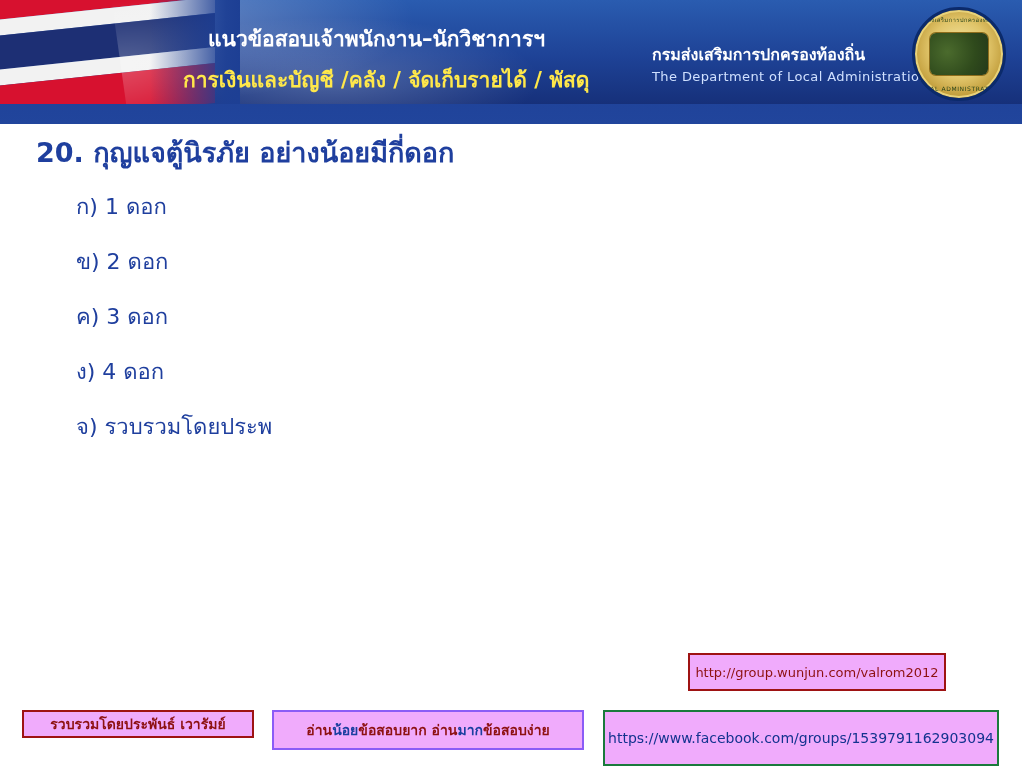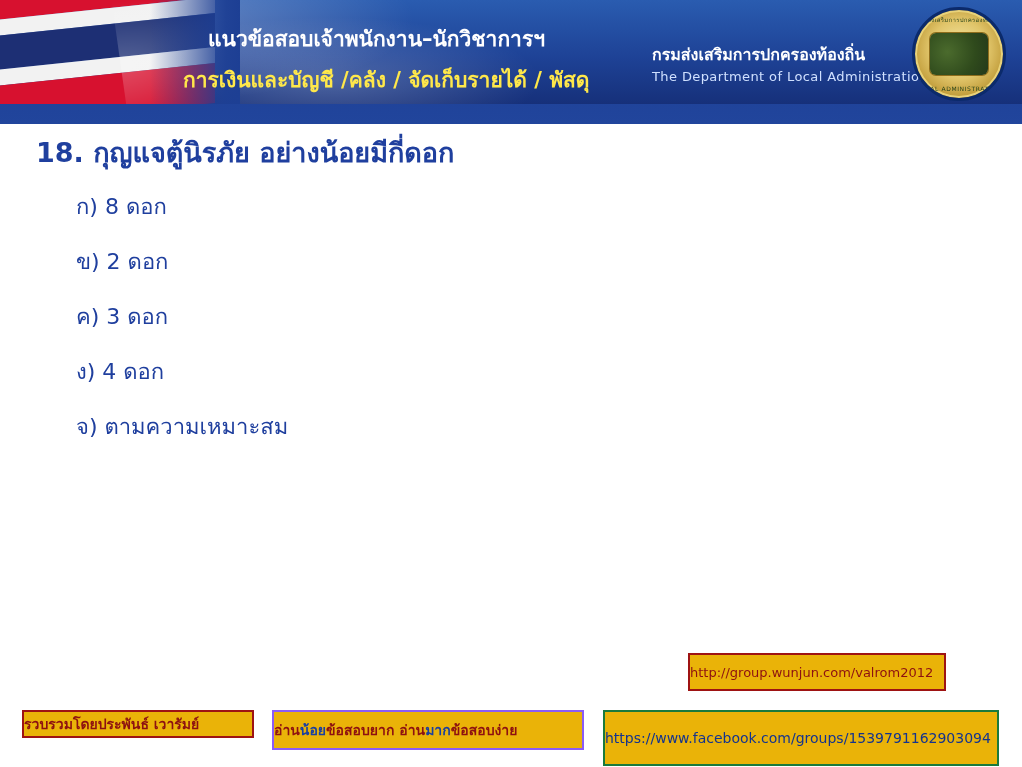--- a/index.html
+++ b/index.html
@@ -161,22 +161,22 @@
     line-height: 30px;
     white-space: nowrap;
   }
 
   
   .box {
     position: absolute;
     box-sizing: border-box;
     display: flex;
     align-items: center;
-    justify-content: flex-start;
-    background: #eab308;
+    justify-content: center;
+    background: #f0abfc;
   }
   .box-url-top {
     left: 688px; top: 653px;
     width: 258px; height: 38px;
     border: 2px solid #9e1313;
     font-size: 13px;
     color: #8d1111;
   }
   .box-credit {
     left: 22px; top: 710px;
@@ -225,28 +225,28 @@
   <div class="banner-dept-th">กรมส่งเสริมการปกครองท้องถิ่น</div>
   <div class="banner-dept-en">The Department of Local Administration</div>
 
   <div class="logo-seal">
     <div class="ring-text">กรมส่งเสริมการปกครองท้องถิ่น</div>
     <div class="emblem"></div>
     <div class="ring-text-bottom">LOCAL ADMINISTRATION</div>
   </div>
 </div>
 
-<div class="question">18. กุญแจตู้นิรภัย อย่างน้อยมีกี่ดอก</div>
+<div class="question">20. กุญแจตู้นิรภัย อย่างน้อยมีกี่ดอก</div>
 
 <div class="choices">
-  <div class="choice">ก) 8 ดอก</div>
+  <div class="choice">ก) 1 ดอก</div>
   <div class="choice">ข)  2 ดอก</div>
   <div class="choice">ค)  3 ดอก</div>
   <div class="choice">ง)  4 ดอก</div>
-  <div class="choice">จ)  ตามความเหมาะสม</div>
+  <div class="choice">จ)  รวบรวมโดยประพ</div>
 </div>
 
 <div class="box box-url-top">
   <span>http://group.wunjun.com/valrom2012</span>
 </div>
 
 <div class="box box-credit">
   <span>รวบรวมโดยประพันธ์ เวารัมย์</span>
 </div>
 

